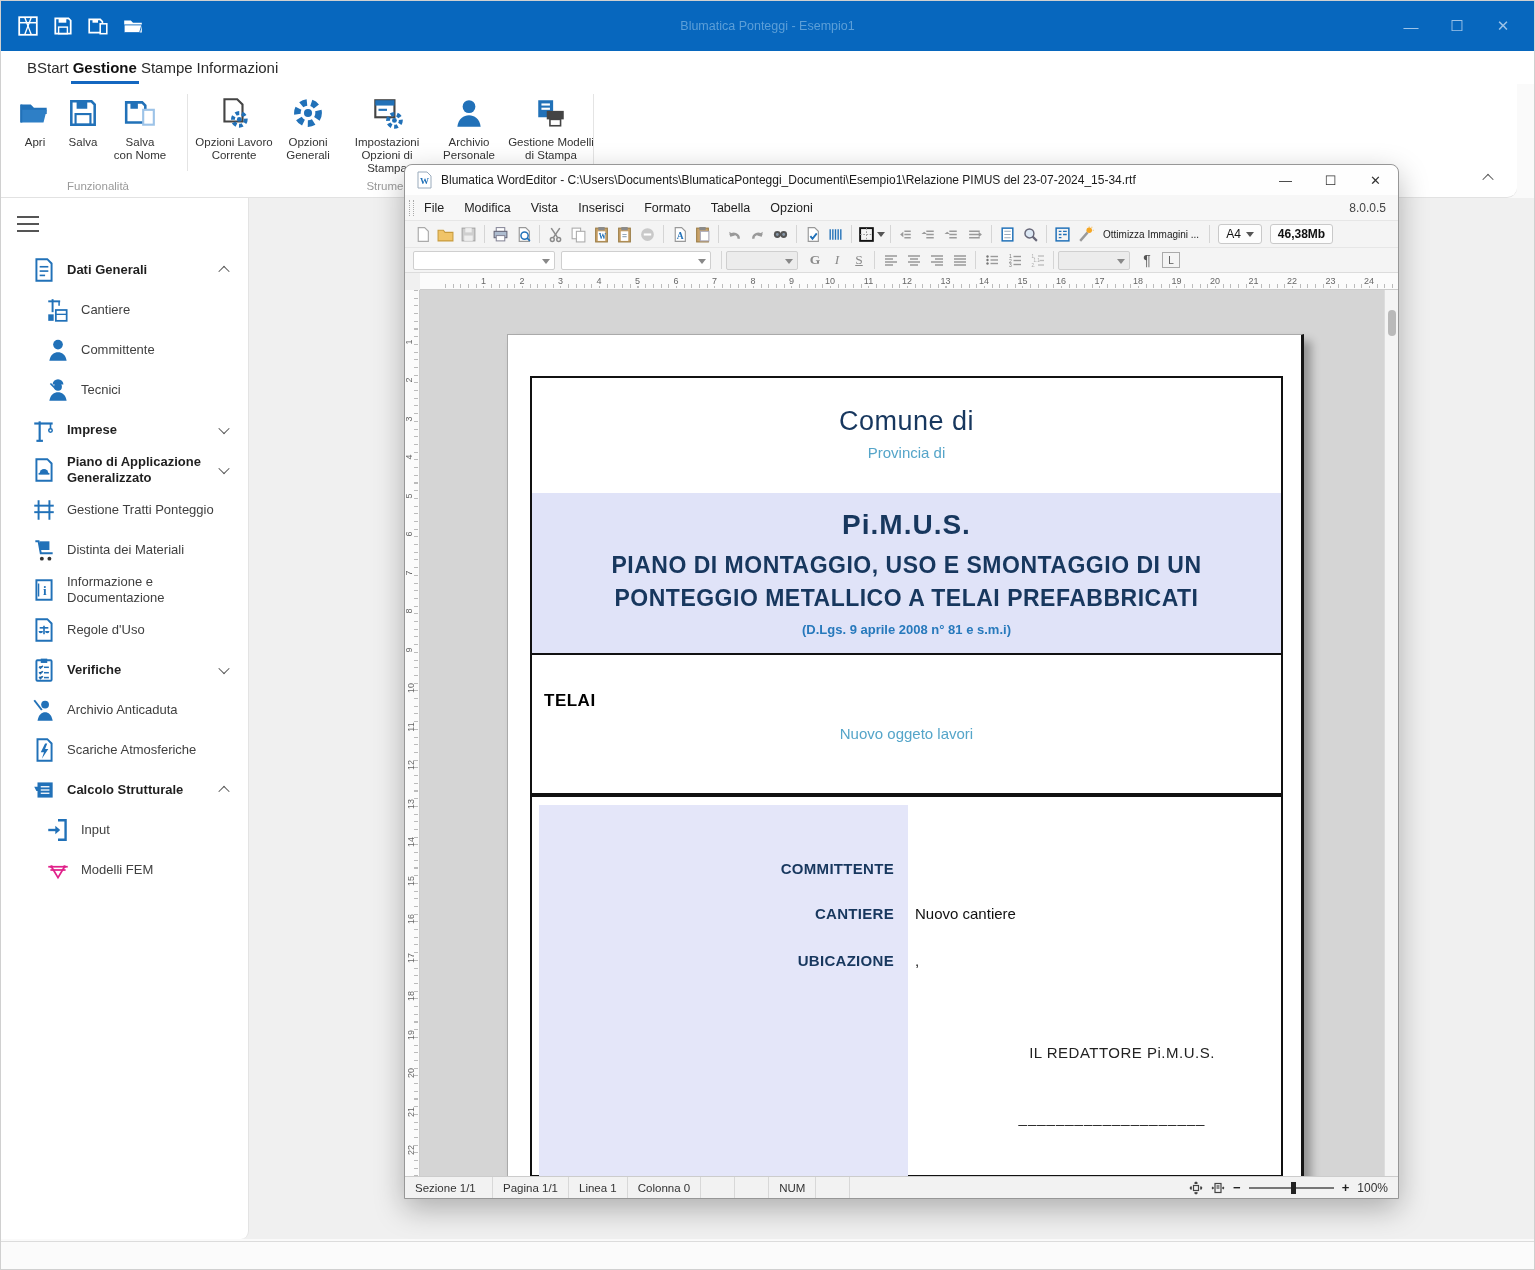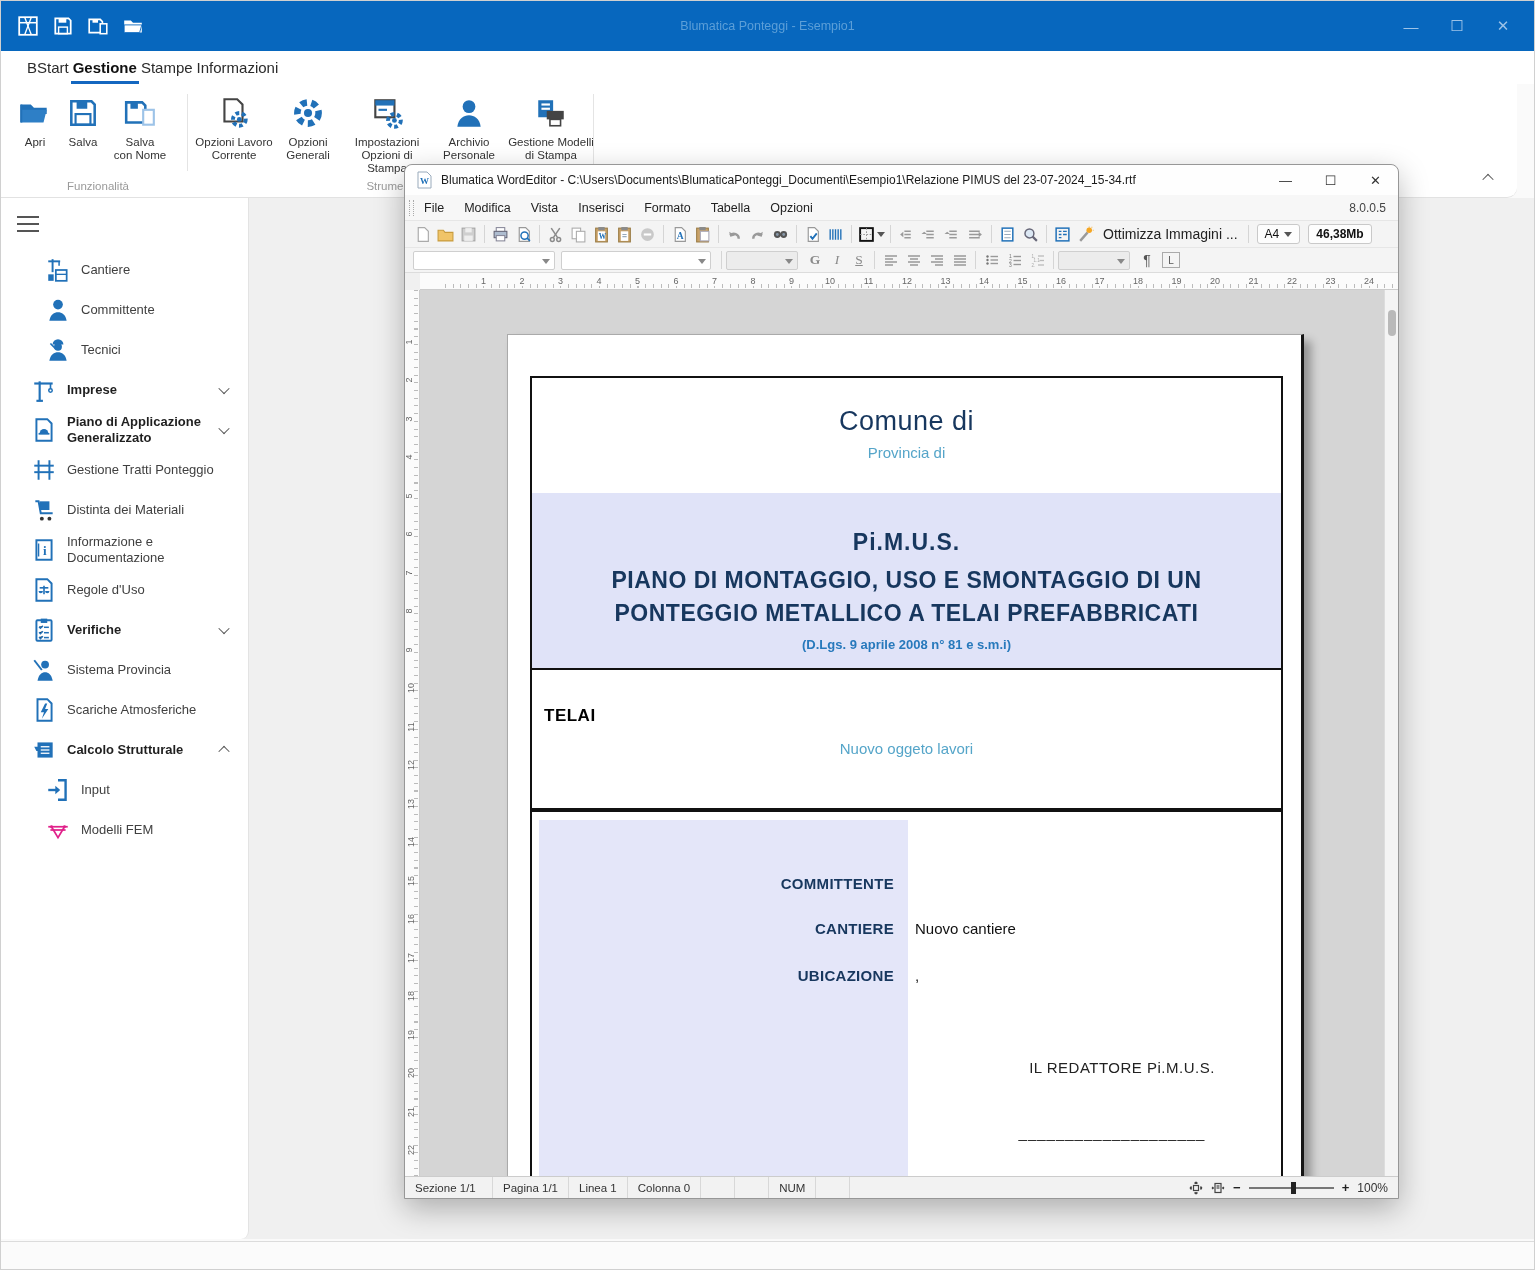--- a/index.html
+++ b/index.html
@@ -63,21 +63,21 @@
 
   .we-menubar { position:absolute; left:0; top:30px; width:100%; height:26px; background:#f7f7f7; display:flex; align-items:center; border-bottom:1px solid #e6e6e6; }
   .we-menu { font-size:12.5px; color:#222; padding:4px 10px; }
   .we-grip { width:5px; height:16px; margin-left:4px; border-left:1px dotted #aaa; border-right:1px dotted #aaa; }
   .we-version { margin-left:auto; margin-right:12px; font-size:12px; color:#444; }
 
   .we-tb1 { position:absolute; left:0; top:56px; width:100%; height:27px; background:#f4f4f4; display:flex; align-items:center; padding-left:6px; border-bottom:1px solid #e6e6e6; }
   .we-tb2 { position:absolute; left:0; top:83px; width:100%; height:25px; background:#f4f4f4; display:flex; align-items:center; padding-left:8px; border-bottom:1px solid #dcdcdc; }
   .tb-btn { width:23px; height:21px; display:flex; align-items:center; justify-content:center; border-radius:3px; }
   .tb-sep { width:1px; height:18px; background:#d5d5d5; margin:0 4px; }
-  .tb-label { font-size:14px; color:#222; margin:0 6px; white-space:nowrap; }
+  .tb-label { font-size:10px; color:#222; margin:0 6px; white-space:nowrap; }
   .tb-chip { font-size:12px; color:#111; border:1px solid #c9c9c9; background:#fdfdfd; border-radius:3px; padding:2px 7px; margin:0 4px; display:flex; align-items:center; gap:5px; white-space:nowrap; }
   .tb-chip.bold { font-weight:bold; }
   .caret { width:0; height:0; border-left:4px solid transparent; border-right:4px solid transparent; border-top:5px solid #555; display:inline-block; }
   .combo { height:19px; background:#fff; border:1px solid #cfcfcf; border-radius:2px; margin-right:6px; position:relative; }
   .combo .caret { position:absolute; right:4px; top:7px; border-top-color:#888; }
   .combo.dim { background:#ececec; }
   .fmt-btn { width:22px; height:20px; display:flex; align-items:center; justify-content:center; color:#8a8a8a; font-size:13.5px; }
   .fmt-btn.g { font-weight:bold; font-family:"Liberation Serif",serif; }
   .fmt-btn.i { font-style:italic; font-family:"Liberation Serif",serif; }
   .fmt-btn.s { text-decoration:underline; font-family:"Liberation Serif",serif; }
@@ -98,21 +98,21 @@
   .page { position:absolute; left:87px; top:44px; width:797px; height:860px; background:#fff;
           border-left:1px solid #aaa; border-top:1px solid #aaa; border-right:3px solid #151515;
           box-shadow:7px 7px 9px rgba(0,0,0,.32); }
   .cbox { position:absolute; left:22px; top:41px; width:753px; border:2px solid #111; }
   .doc-navy { color:#17375E; }
   .doc-teal { color:#55A5C9; }
   .sec-head { padding-top:28px; }
   .t-comune { text-align:center; font-size:27px; letter-spacing:.5px; }
   .t-prov { text-align:center; font-size:15px; margin-top:7px; }
   .band { margin-top:32px; background:#E0E3F8; padding:16px 10px 16px 10px; }
-  .t-pimus { text-align:center; font-size:23px; font-weight:bold; letter-spacing:1px;margin-top:20px; }
+  .t-pimus { text-align:center; font-size:28px; font-weight:bold; letter-spacing:1px; }
   .t-line { text-align:center; font-size:23px; font-weight:bold; letter-spacing:.5px; line-height:1.45; margin-top:8px; }
   .t-dlgs { text-align:center; font-size:13px; font-weight:bold; color:#2779BC; margin-top:6px; }
   .sec-lavori { border-top:2px solid #111; height:140px; }
   .t-lavori { font-size:17px; font-weight:bold; color:#000; margin:36px 0 0 12px; letter-spacing:.5px; }
   .t-oggetto { text-align:center; font-size:15px; margin-top:14px; }
   .sec-bottom { border-top:4px solid #111; position:relative; height:382px; }
   .lav-block { position:absolute; left:7px; top:8px; width:369px; height:374px; background:#E4E6F9; }
   .lab { position:absolute; width:362px; text-align:right; font-size:15px; font-weight:bold; color:#17375E; letter-spacing:.3px; }
   .val { position:absolute; left:383px; font-size:15px; color:#111; white-space:nowrap; }
   .t-redattore { position:absolute; left:440px; top:247px; width:300px; text-align:center; font-size:15px; color:#222; letter-spacing:.5px; }
@@ -294,20 +294,34 @@
 di Stampa</div>
         </div>
         <div class="rb-grp-lbl">Strumenti</div>
       </div>
       <div class="ribbon-sep" style="left: 592px;"></div>
     </div>
 
   <div class="sidebar">
     <div class="hamburger"></div>
     <div class="side-list" id="side-list">
+        <div class="side-item bold">
+          <span class="si-ic">
+            <svg width="100%" height="100%" viewBox="0 0 24 24" style="display:block">
+              <path d="M5 2h10l4 4v16H5z" fill="none" stroke="#2171B8" stroke-width="1.8"></path>
+              <g stroke="#2171B8" stroke-width="1.5">
+                <line x1="8" y1="9" x2="16" y2="9"></line>
+                <line x1="8" y1="13" x2="16" y2="13"></line>
+                <line x1="8" y1="17" x2="13" y2="17"></line>
+              </g>
+            </svg>
+          </span>
+          <span class="si-lbl">Dati Generali</span>
+          <span class="si-chev chev up"></span>
+        </div>
         <div class="side-item lvl1">
           <span class="si-ic">
             <svg width="100%" height="100%" viewBox="0 0 24 24" style="display:block">
               <line x1="7" y1="2" x2="7" y2="14" stroke="#2171B8" stroke-width="1.8"></line>
               <line x1="3" y1="4" x2="14" y2="4" stroke="#2171B8" stroke-width="1.8"></line>
               <line x1="13" y1="4" x2="13" y2="8" stroke="#2171B8" stroke-width="1.4"></line>
               <rect x="10" y="12" width="10" height="10" fill="none" stroke="#2171B8" stroke-width="1.6"></rect>
               <line x1="10" y1="16" x2="20" y2="16" stroke="#2171B8" stroke-width="1.2"></line>
               <rect x="3" y="16" width="5" height="6" fill="#2171B8"></rect>
             </svg>
@@ -425,21 +439,21 @@
           <span class="si-chev chev down"></span>
         </div>
         <div class="side-item">
           <span class="si-ic">
             <svg width="100%" height="100%" viewBox="0 0 24 24" style="display:block">
               <circle cx="13" cy="7" r="3.6" fill="#2171B8"></circle>
               <path d="M6 22c1-6 4-8 7-8s6 2 7 8z" fill="#2171B8"></path>
               <line x1="3" y1="3" x2="10" y2="12" stroke="#2171B8" stroke-width="1.8"></line>
             </svg>
           </span>
-          <span class="si-lbl">Sistema Provincia</span>
+          <span class="si-lbl">Archivio Anticaduta</span>
         </div>
         <div class="side-item">
           <span class="si-ic">
             <svg width="100%" height="100%" viewBox="0 0 24 24" style="display:block">
               <path d="M6 2h9l4 4v16H6z" fill="none" stroke="#2171B8" stroke-width="1.8"></path>
               <path d="M13 6l-4 8h3l-2 6 6-9h-3l2-5z" fill="#2171B8"></path>
             </svg>
           </span>
           <span class="si-lbl">Scariche Atmosferiche</span>
         </div>

